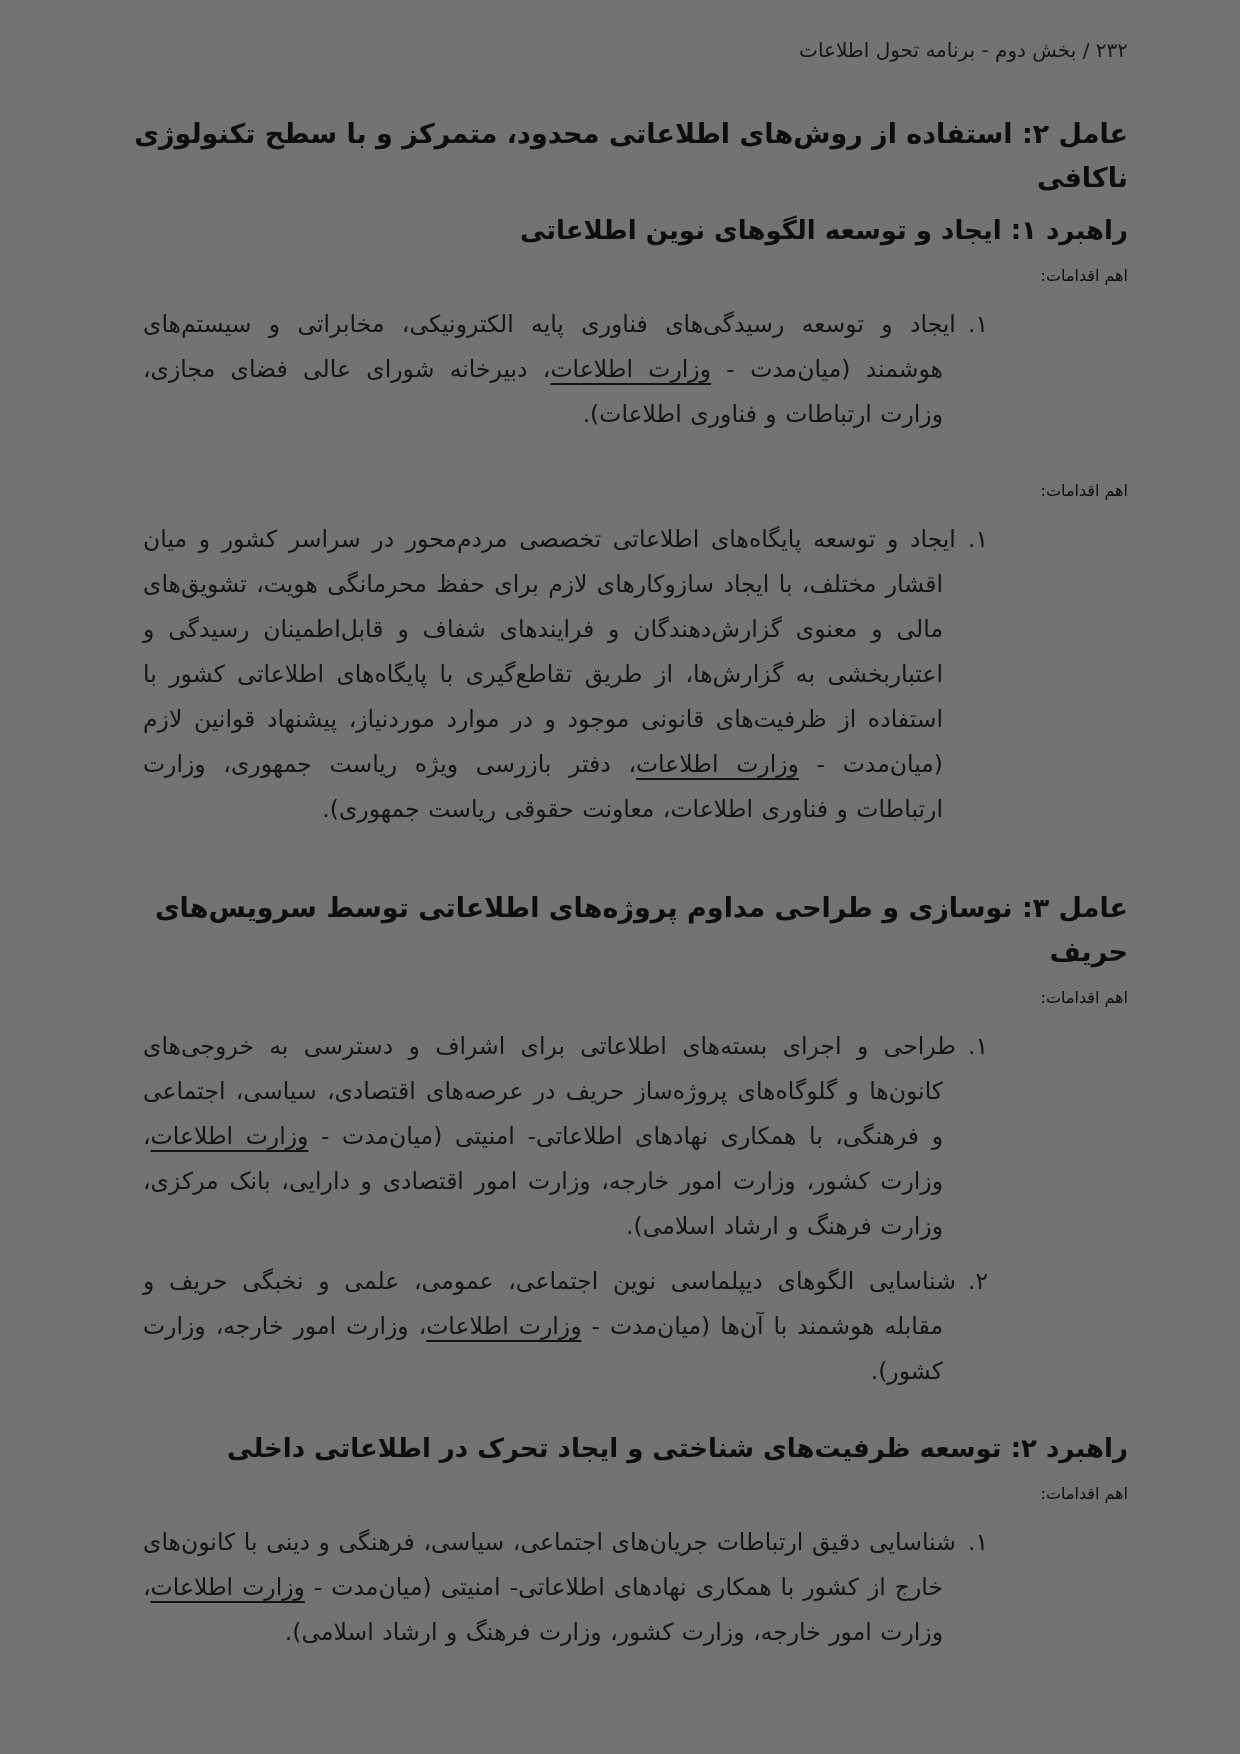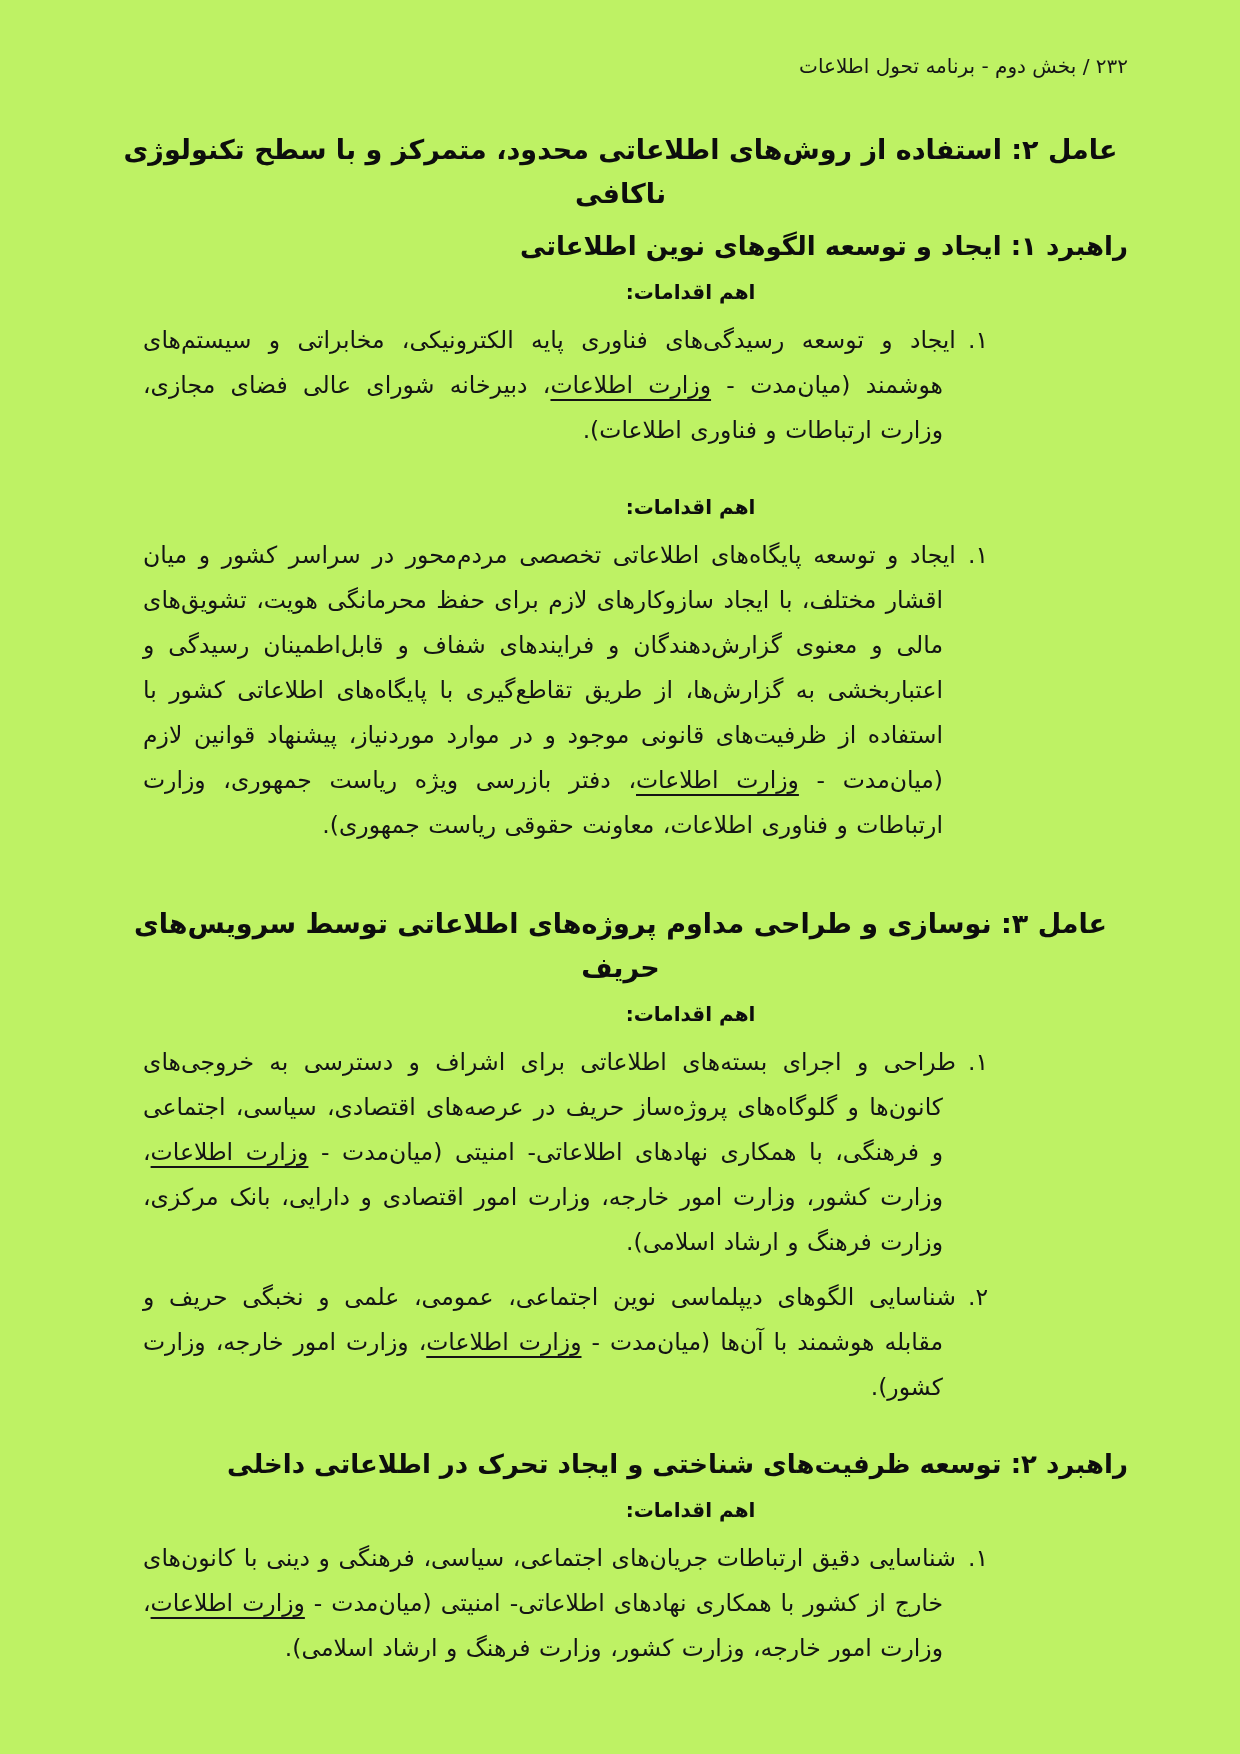--- a/index.html
+++ b/index.html
@@ -8,44 +8,44 @@
     width: 1240px;
     height: 1754px;
     font-family: "DejaVu Sans", sans-serif;
     color: #111111;
     direction: rtl;
     overflow: hidden;
   }
   .page {
     width: 1240px;
     height: 1754px;
-    padding: 50px 112px 0 113px; 
-    background: #bef264;
+    padding: 34px 112px 0 113px; 
+    background: #737373;
   }
   .page-header-wrap { text-align: right; padding-left: 57px; margin-bottom: 46px; }
   .factor-heading {
     font-size: 27px;
     font-weight: bold;
     line-height: 44px;
-    text-align: center;
+    text-align: right;
     color: #0d0d0d;
   }
   .strategy-heading {
     font-size: 26px;
     font-weight: bold;
     line-height: 44px;
     text-align: right;
     margin-top: 8px;
     color: #0d0d0d;
   }
   .actions-label {
-    font-size: 20px;
-    font-weight: bold;
+    font-size: 16px;
+    font-weight: normal;
     line-height: 40px;
-    text-align: center;
+    text-align: right;
     margin-top: 4px;
     padding-left: 0;
     margin-left: 140px;   
     color: #0d0d0d;
   }
   .items { margin-top: 6px; }
   .list-item {
     font-size: 23.5px;
     line-height: 45px;
     text-align: justify;

